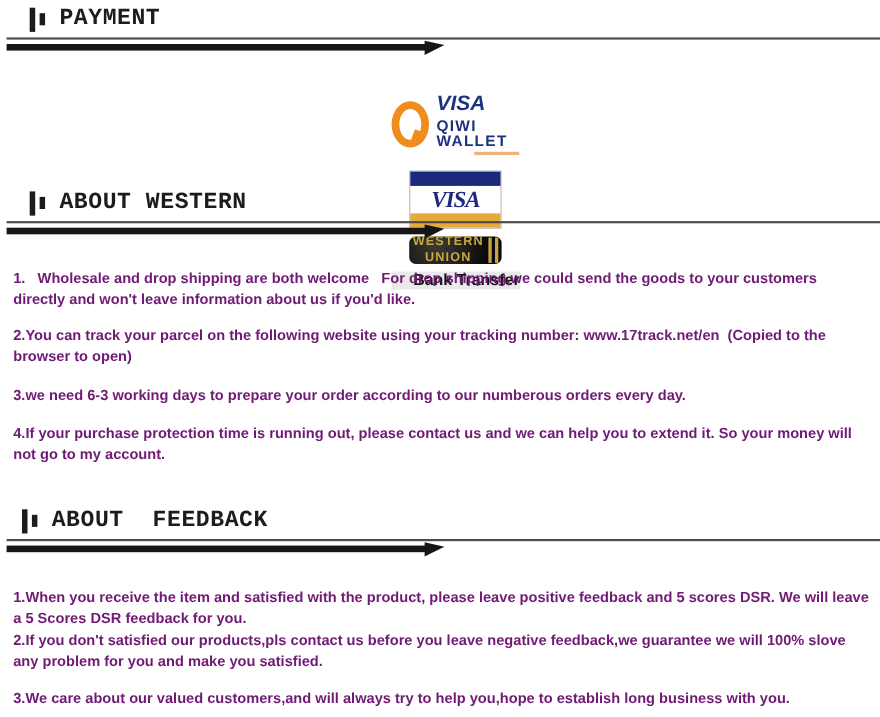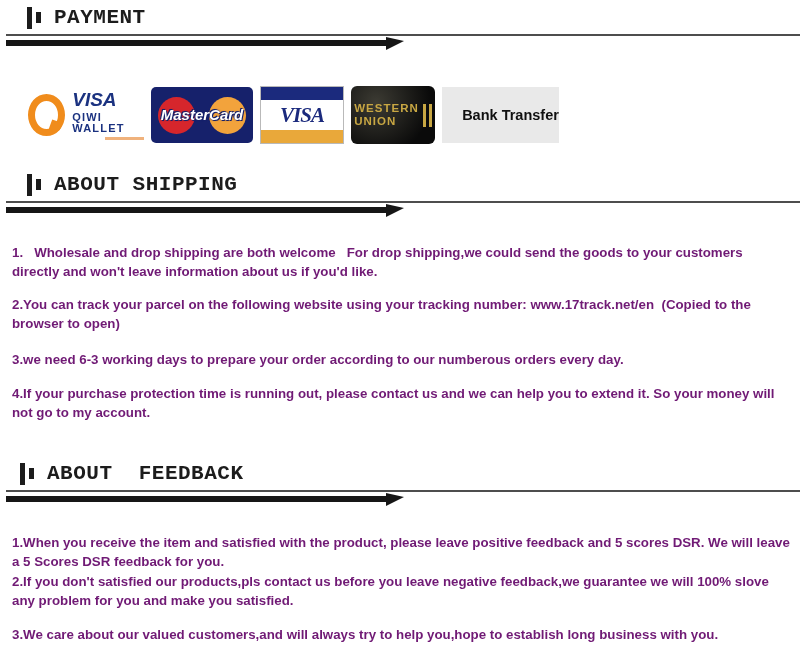--- a/index.html
+++ b/index.html
@@ -20,51 +20,51 @@
   
   .divider{position:relative;height:17px;margin-top:5px;}
   .divider .thin{position:absolute;top:0;left:6px;right:0;height:2px;background:#4d4d4d;}
   .divider .thick{position:absolute;top:6px;left:6px;width:382px;height:6px;background:#161616;}
   .divider .head{
     position:absolute;top:3px;left:386px;width:0;height:0;
     border-top:4px solid transparent;border-bottom:9px solid transparent;
     border-left:18px solid #161616;
   }
   
-  .logos{display:flex;align-items:center;gap:7px;margin:34px 0 0 28px;height:60px;}
+  .logos{display:flex;align-items:center;gap:7px;margin:34px 0 0 28px;height:60px;flex-direction:column;}
   
   .qiwi{display:flex;align-items:center;gap:7px;width:116px;}
   .qiwi-q{position:relative;width:42px;height:42px;border-radius:50%;
     border:7px solid #f08c1c;box-sizing:border-box;}
   .qiwi-q::after{content:"";position:absolute;right:-3px;bottom:-3px;width:11px;height:11px;
     background:#f08c1c;border-radius:0 70% 90% 20%;transform:rotate(20deg);}
   .qiwi-text{display:flex;flex-direction:column;line-height:1;}
   .qiwi-visa{color:#1b3280;font-style:italic;font-weight:bold;font-size:19px;}
-  .qiwi-wallet{color:#1b3280;font-weight:bold;font-size:11px;letter-spacing:1.2px;margin-top:3px;}
+  .qiwi-wallet{color:#1b3280;font-weight:bold;font-size:14px;letter-spacing:1.2px;margin-top:3px;}
   .qiwi-tag{height:3px;width:55%;background:#f0b27c;margin-top:3px;align-self:flex-end;}
   
   .mc{position:relative;width:82px;height:56px;background:#16216b;border-radius:5px;overflow:hidden;padding-left:20px;}
   .mc .c-red{position:absolute;left:7px;top:10px;width:37px;height:37px;border-radius:50%;background:#d6262c;}
   .mc .c-org{position:absolute;right:7px;top:10px;width:37px;height:37px;border-radius:50%;background:#f2a33c;}
   .mc .mc-label{position:absolute;left:0;right:0;top:50%;transform:translateY(-54%);
     text-align:center;color:#fff;font-style:italic;font-weight:bold;font-size:15px;
     text-shadow:0 0 2px #16216b,1px 1px 0 #16216b,-1px -1px 0 #16216b;}
   
   .visa-card{width:84px;height:58px;border:1px solid #b9b9b9;background:#fff;
     display:flex;flex-direction:column;box-sizing:border-box;}
   .visa-top{height:13px;background:#1b2a7d;}
   .visa-mid{flex:1;display:flex;align-items:center;justify-content:center;}
   .visa-word{color:#1b2a7d;font-weight:bold;font-style:italic;font-size:21px;
     font-family:"Liberation Serif",serif;letter-spacing:-1px;}
   .visa-bot{height:13px;background:#e9a83a;}
   
   .wu{width:84px;height:58px;border-radius:6px;
     background:radial-gradient(circle at 30% 28%,#3c3b33,#0a0a0a 75%);
     display:flex;align-items:center;justify-content:center;gap:4px;}
-  .wu-text{display:flex;flex-direction:column;line-height:1;}
+  .wu-text{display:flex;flex-direction:column;align-items:center;line-height:1;}
   .wu-l1,.wu-l2{color:#c8a743;font-weight:bold;font-size:11.5px;letter-spacing:1px;}
   .wu-l2{margin-top:2px;}
   .wu-bars{display:flex;gap:3px;}
   .wu-bars i{display:block;width:3px;height:23px;background:#c8a743;}
   
   .bt{width:97px;height:56px;background:#e9e9e9;display:flex;align-items:center;justify-content:center;padding-left:20px;}
   .bt-label{font-size:14.5px;font-weight:bold;color:#101010;}
   
   .para{
     font-weight:bold;font-size:13.3px;color:#701a75;line-height:1.4;
@@ -140,21 +140,21 @@
       </div>
     </div>
   </section>
 
   <section>
     <div class="sec-head mt-head-ship">
       <span class="marker">
           <i class="bar tall"></i>
           <i class="bar short"></i>
         </span>
-      <h2 class="sec-title">ABOUT SHIPPING</h2>
+      <h2 class="sec-title">ABOUT WESTERN</h2>
     </div>
     <div class="divider">
       <span class="thin"></span>
       <span class="thick"></span>
       <span class="head"></span>
     </div>
 
     <p class="para mt-p1">1.   Wholesale and drop shipping are both welcome   For drop shipping,we could send the goods to your customers directly and won't leave information about us if you'd like.</p>
     <p class="para mt-p2">2.You can track your parcel on the following website using your tracking number: www.17track.net/en  (Copied to the browser to open)</p>
     <p class="para mt-p3">3.we need 6-3 working days to prepare your order according to our numberous orders every day.</p>

